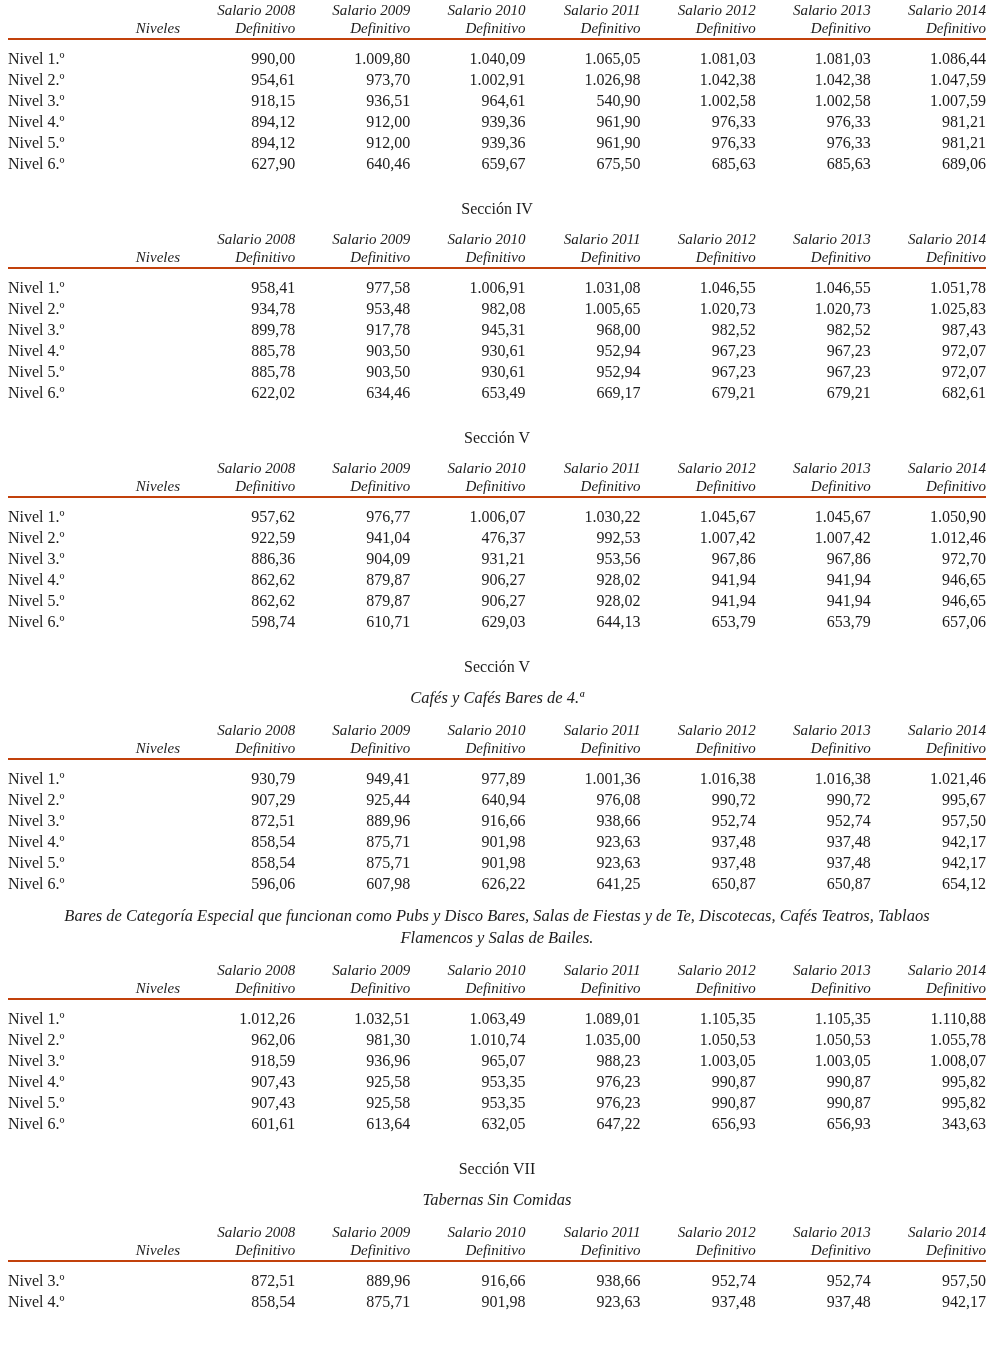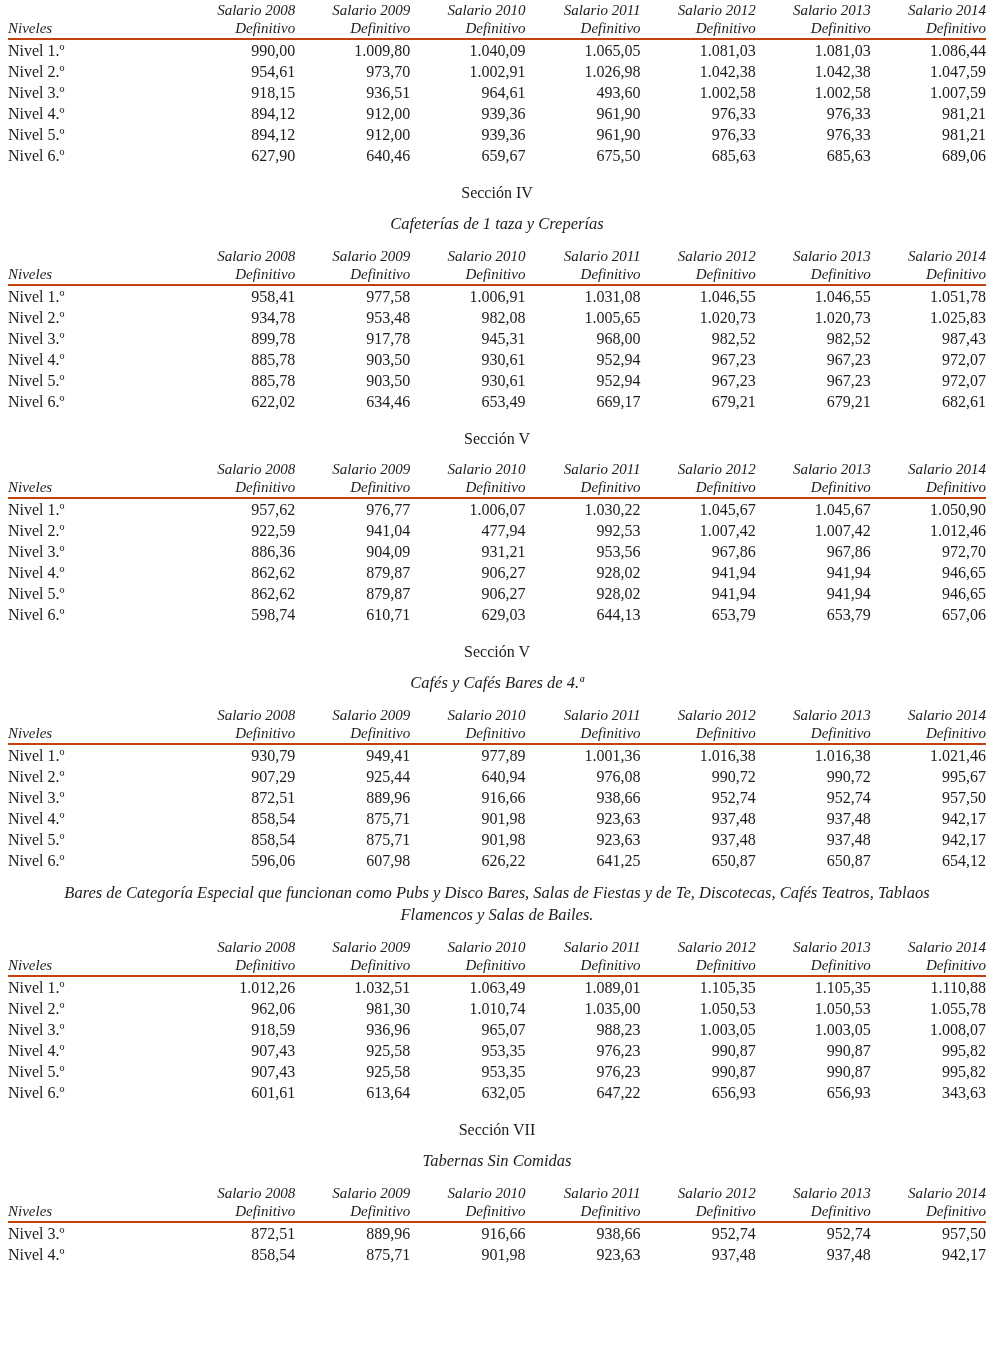--- a/index.html
+++ b/index.html
@@ -13,21 +13,21 @@
     overflow: hidden;
     font-family: "Liberation Serif", "DejaVu Serif", serif;
     color: #1c1c1c;
   }
   .doc {
     padding: 2px 9px 0 8px;
     box-sizing: border-box;
     width: 995px;
   }
   .section-title {
-    margin: 18px 0 0 0;
+    margin: 26px 0 0 0;
     font-size: 16px;
     font-weight: normal;
     text-align: center;
     line-height: 18px;
   }
   .section-subtitle {
     margin: 11px 0 0 0;
     font-size: 16.5px;
     font-weight: normal;
     font-style: italic;
@@ -45,30 +45,30 @@
   table.salary-table col.level-col { width: 172px; }
   thead th {
     font-weight: normal;
     font-style: italic;
     font-size: 15px;
     line-height: 17.5px;
     vertical-align: bottom;
     padding: 0 0 1px 0;
     border-bottom: 2px solid #c2410c;
   }
-  thead th.level-h { text-align: left; }
+  thead th.level-h { text-align: right; }
   thead th.year-h  { text-align: right; }
   tbody td {
     font-size: 16px;
     line-height: 21px;
     height: 21px;
     padding: 0;
     white-space: nowrap;
   }
-  tbody tr:first-child td { padding-top: 0; }
+  tbody tr:first-child td { padding-top: 8px; }
   tbody td.level { text-align: left; }
   tbody td.value { text-align: right; }
 </style>
 </head>
 <body>
 
 <main class="doc">
   <section class="salary-section">
 
     <table class="salary-table">
@@ -106,21 +106,21 @@
             <td class="value">1.026,98</td>
             <td class="value">1.042,38</td>
             <td class="value">1.042,38</td>
             <td class="value">1.047,59</td>
           </tr>
           <tr>
             <td class="level">Nivel 3.º</td>
             <td class="value">918,15</td>
             <td class="value">936,51</td>
             <td class="value">964,61</td>
-            <td class="value">493,60</td>
+            <td class="value">540,90</td>
             <td class="value">1.002,58</td>
             <td class="value">1.002,58</td>
             <td class="value">1.007,59</td>
           </tr>
           <tr>
             <td class="level">Nivel 4.º</td>
             <td class="value">894,12</td>
             <td class="value">912,00</td>
             <td class="value">939,36</td>
             <td class="value">961,90</td>
@@ -147,21 +147,20 @@
             <td class="value">685,63</td>
             <td class="value">685,63</td>
             <td class="value">689,06</td>
           </tr>
         </tbody>
     </table>
   </section>
 
   <section class="salary-section">
     <h3 class="section-title">Sección IV</h3>
-    <h4 class="section-subtitle">Cafeterías de 1 taza y Creperías</h4>
     <table class="salary-table">
       <colgroup>
           <col class="level-col">
         </colgroup>
       <thead>
         <tr>
           <th class="level-h">Niveles</th>
         <th class="year-h"><span>Salario 2008</span><br><span>Definitivo</span></th>
             <th class="year-h"><span>Salario 2009</span><br><span>Definitivo</span></th>
             <th class="year-h"><span>Salario 2010</span><br><span>Definitivo</span></th>
@@ -262,21 +261,21 @@
             <td class="value">1.006,07</td>
             <td class="value">1.030,22</td>
             <td class="value">1.045,67</td>
             <td class="value">1.045,67</td>
             <td class="value">1.050,90</td>
           </tr>
           <tr>
             <td class="level">Nivel 2.º</td>
             <td class="value">922,59</td>
             <td class="value">941,04</td>
-            <td class="value">477,94</td>
+            <td class="value">476,37</td>
             <td class="value">992,53</td>
             <td class="value">1.007,42</td>
             <td class="value">1.007,42</td>
             <td class="value">1.012,46</td>
           </tr>
           <tr>
             <td class="level">Nivel 3.º</td>
             <td class="value">886,36</td>
             <td class="value">904,09</td>
             <td class="value">931,21</td>

